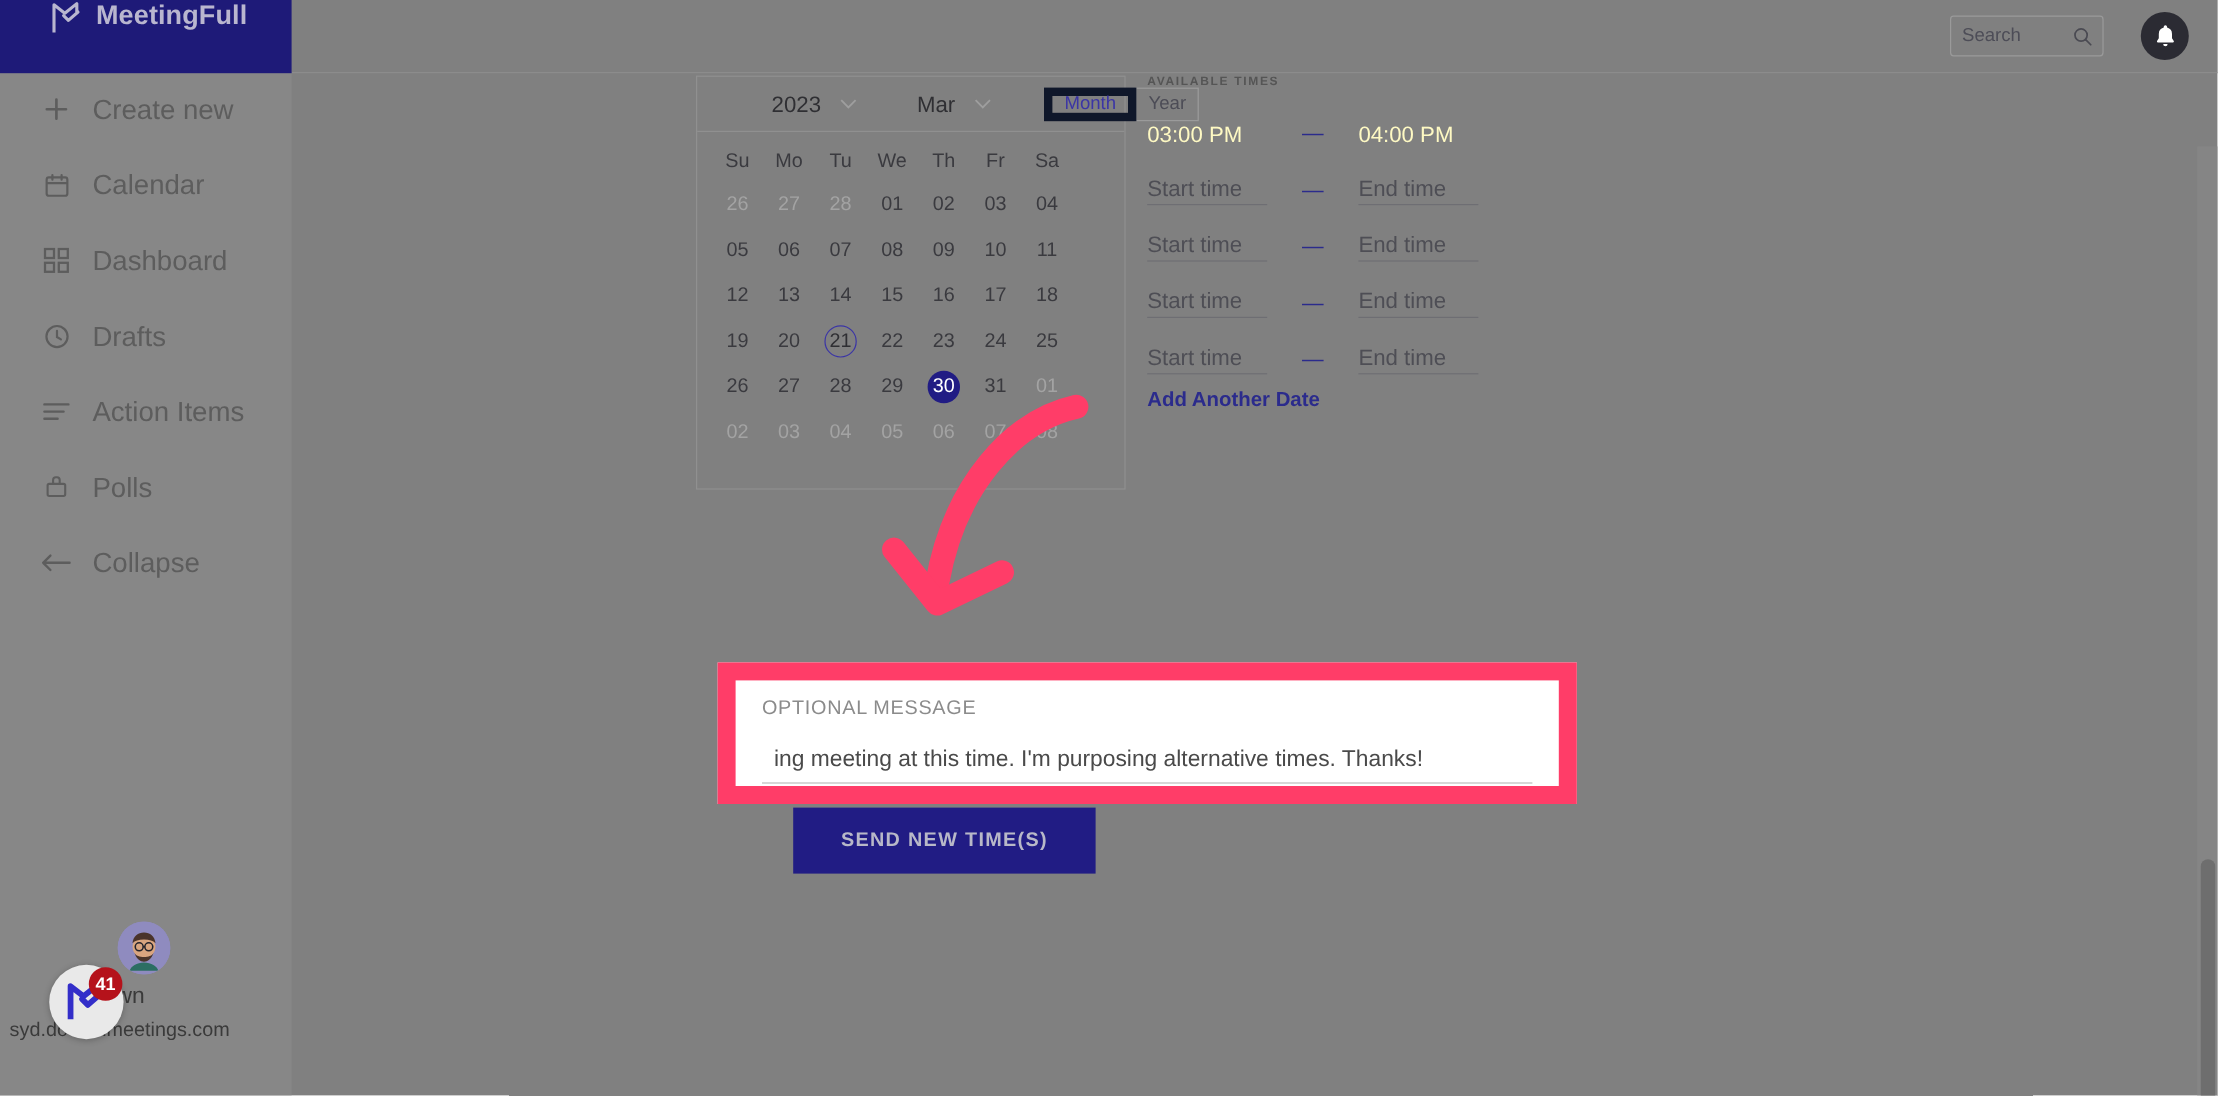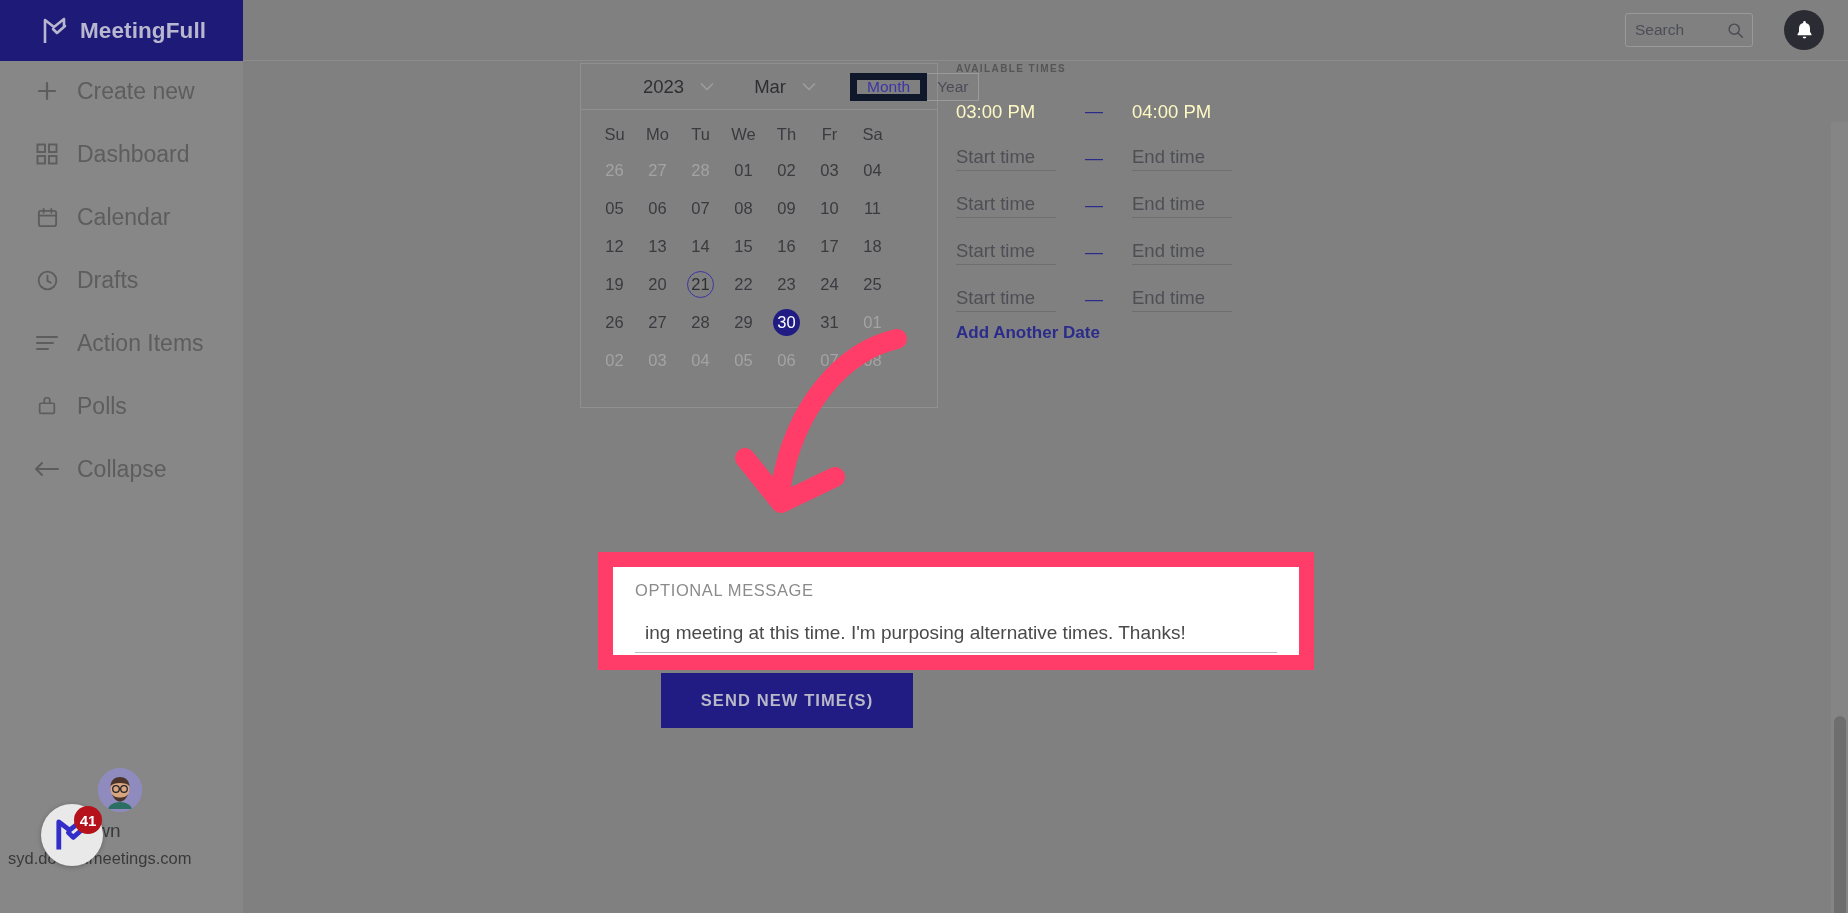--- a/index.html
+++ b/index.html
@@ -23,21 +23,21 @@
   
   #sidebar {
     position: absolute; left: 0; top: 0;
     width: 243px; height: 913px;
     background: #878787;
     z-index: 3;
   }
   #brand {
     height: 61px; width: 243px;
     background: #1e1a78;
-    display: flex; align-items: center; gap: 10px;
+    display: flex; align-items: flex-start; gap: 10px;
     padding-left: 42px;
   }
   #brand .logo-mark { width: 28px; height: 30px; display:block; }
   #brand .brand-text {
     color: #b9b6cf; font-size: 22.5px; font-weight: 700;
     letter-spacing: .1px;
   }
   .nav-list { padding-top: 17px; }
   .nav-item {
     display: flex; align-items: flex-start; gap: 17px;
@@ -116,21 +116,21 @@
   #calendar-card {
     position: absolute; left: 337px; top: 2px;
     width: 358px; height: 345px;
     border: 1px solid #909090;
     background: transparent;
   }
   #cal-header {
     height: 46px; display: flex; align-items: center;
     border-bottom: 1px solid #909090;
     padding: 0 10px 0 0;
-    gap: 6px;
+    gap: 16px;
   }
   .cal-select {
     display: flex; align-items: center; gap: 16px;
     font-size: 18.5px; color: #2f2f33; cursor: pointer;
   }
   #sel-year { margin-left: 62px; }
   #sel-month { margin-left: 34px; }
   .chev { color: #9e9e9e; display: flex; }
   #mode-toggle { margin-left: 28px; display: flex; }
   .mode-btn {
@@ -256,39 +256,39 @@
           <span class="nav-ico">
             <svg width="24" height="24" viewBox="0 0 24 24">
                 <path d="M12 4v16M4 12h16" stroke="#5d5d5d" stroke-width="2.2" stroke-linecap="round"></path>
               </svg>
           </span>
           <span>Create new</span>
         </div>
 
         <div class="nav-item">
           <span class="nav-ico">
+            <svg width="23" height="23" viewBox="0 0 24 24" fill="none" stroke="#5d5d5d" stroke-width="1.9">
+              <rect x="3" y="5" width="18" height="16" rx="2"></rect>
+                <path d="M3 10h18"></path>
+              <path d="M8 3v4M16 3v4" stroke-linecap="round"></path>
+            </svg>
+          </span>
+          <span>Calendar</span>
+        </div>
+
+        <div class="nav-item">
+          <span class="nav-ico">
             <svg width="22" height="22" viewBox="0 0 22 22" fill="none" stroke="#5d5d5d" stroke-width="1.9">
               <rect x="1.5" y="1.5" width="7.5" height="7.5"></rect>
                 <rect x="13" y="1.5" width="7.5" height="7.5"></rect>
               <rect x="1.5" y="13" width="7.5" height="7.5"></rect>
                 <rect x="13" y="13" width="7.5" height="7.5"></rect>
             </svg>
           </span>
           <span>Dashboard</span>
-        </div>
-
-        <div class="nav-item">
-          <span class="nav-ico">
-            <svg width="23" height="23" viewBox="0 0 24 24" fill="none" stroke="#5d5d5d" stroke-width="1.9">
-              <rect x="3" y="5" width="18" height="16" rx="2"></rect>
-                <path d="M3 10h18"></path>
-              <path d="M8 3v4M16 3v4" stroke-linecap="round"></path>
-            </svg>
-          </span>
-          <span>Calendar</span>
         </div>
 
         <div class="nav-item">
           <span class="nav-ico">
             <svg width="23" height="23" viewBox="0 0 24 24" fill="none" stroke="#5d5d5d" stroke-width="1.9">
               <circle cx="12" cy="12" r="9.2"></circle>
                 <path d="M12 7v5.4l3.4 2" stroke-linecap="round"></path>
             </svg>
           </span>
           <span>Drafts</span>

